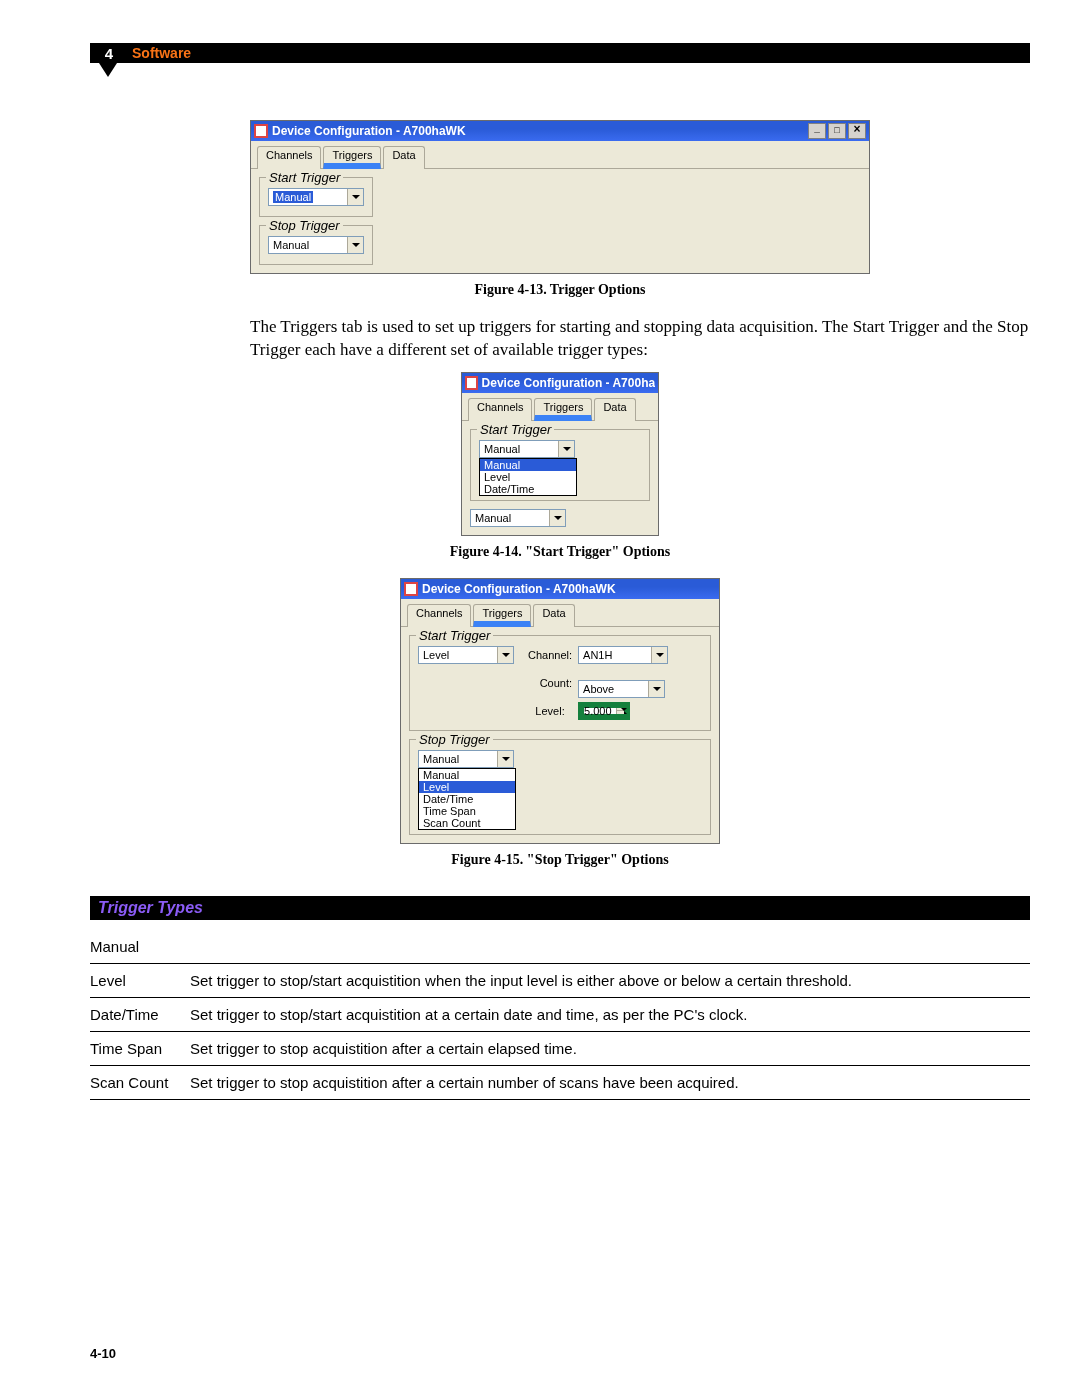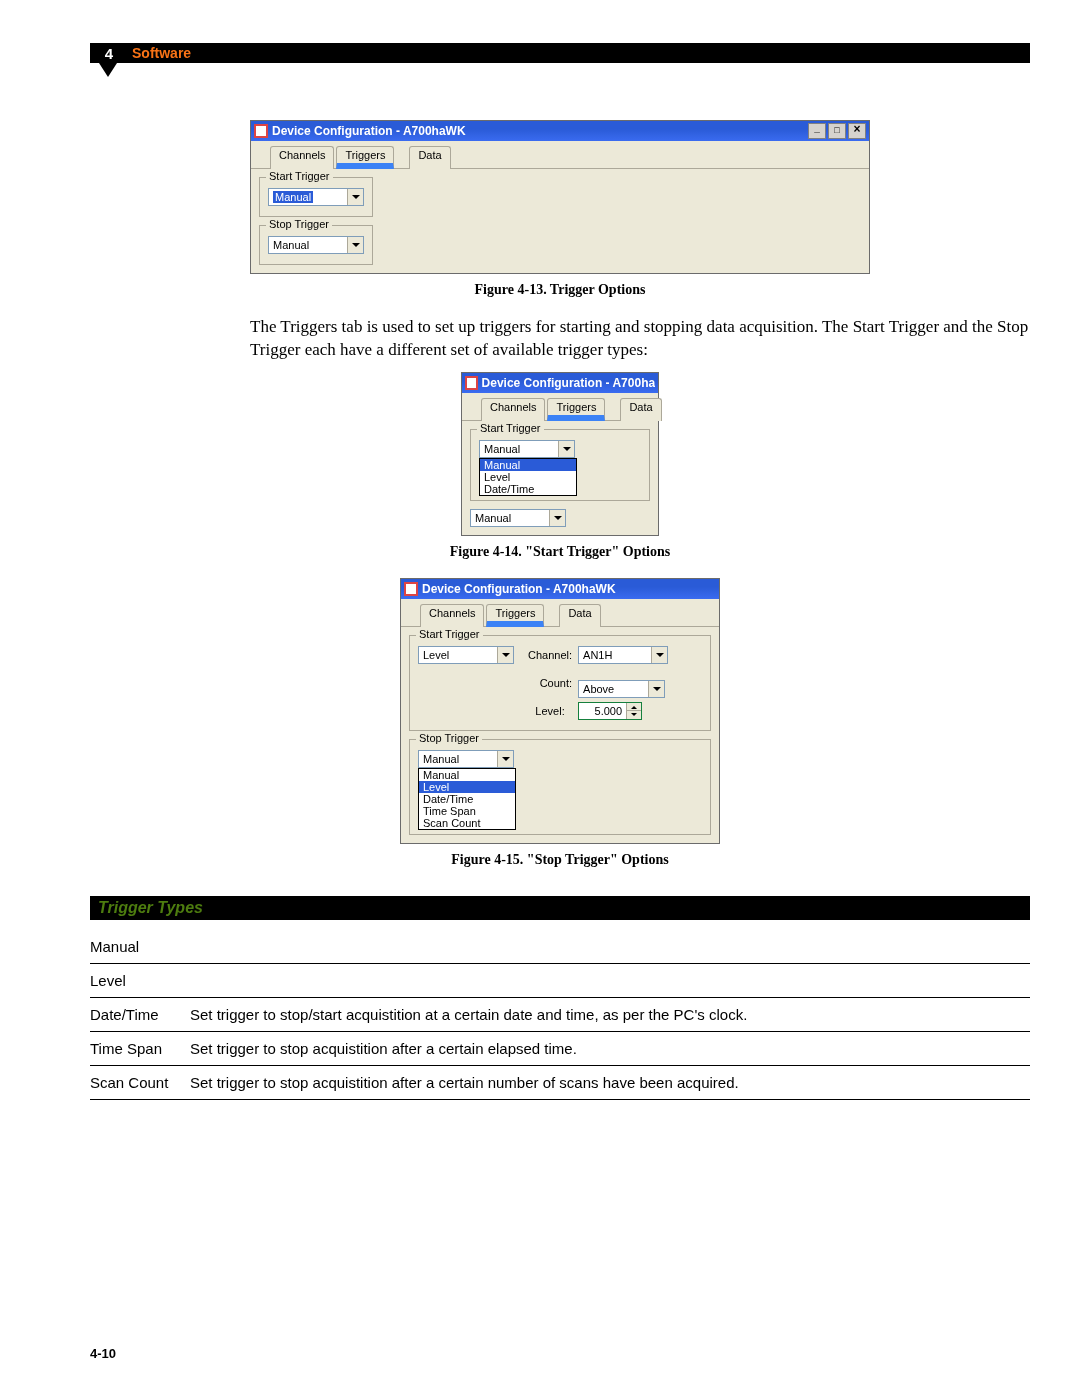--- a/index.html
+++ b/index.html
@@ -58,28 +58,28 @@
     width:16px; height:14px; background:#d6d3ce; border:1px solid #808080;
     margin-left:2px; font:700 10px/12px Arial; text-align:center; color:#000;
   }
   .dlg .winbtn.min::before{content:"_"; position:relative; top:-2px;}
   .dlg .winbtn.max::before{content:"□"; font-size:9px;}
   .dlg .winbtn.cls::before{content:"×"; font-size:12px; line-height:10px;}
 
   .tabs { display:flex; padding:4px 6px 0 6px; border-bottom:1px solid #aca899; }
   .tab  { padding:2px 8px; border:1px solid #aca899; border-bottom:none; background:#ece9d8;
           border-radius:3px 3px 0 0; margin-right:2px; position:relative; top:1px; color:#000;}
-  .tab.inactive { background:#ece9d8;margin-left:13px; }
+  .tab.inactive { background:#ece9d8; }
   .tab.active { background:#ece9d8; z-index:2; border-bottom:6px solid #3b82f6;}
 
   .grp {
     border:1px solid #aca899; margin:8px; padding:10px 8px 10px 8px; position:relative;
   }
   .grp .legend {
-    position:absolute; top:-8px; left:6px; background:#ece9d8; padding:0 3px; font-size:11px;
+    position:absolute; top:-8px; left:6px; background:#ece9d8; padding:0 3px; font-size:13px;font-style:italic;
   }
   .combo {
     width:96px; height:18px; border:1px solid #7f9db9; background:#fff; display:flex;
     align-items:center; padding:0 0 0 4px; box-sizing:border-box; font-size:11px;
   }
   .combo .arrow {
     width:15px; height:100%; margin-left:auto; background:#ece9d8;
     border-left:1px solid #aca899; position:relative;
   }
   .combo .arrow::after {
@@ -89,34 +89,34 @@
   .combo.sel .txt { background:#2a5bd7; color:#fff; padding:0 2px; }
 
   .droplist {
     width:96px; border:1px solid #000; background:#fff; font-size:11px;
   }
   .droplist div { padding:0 4px; }
   .droplist .hl { background:#2a5bd7; color:#fff; }
 
   .lbl { font-size:11px; }
   .spin {
-    width:64px; height:18px; border:1px solid #15803d; background:#fff; display:flex; align-items:center;
+    width:52px; height:18px; border:6px solid #15803d; background:#fff; display:flex; align-items:center;
     box-sizing:border-box;
   }
   .spin .val { flex:1; text-align:right; padding-right:4px; }
   .spin .arrows { width:14px; height:100%; border-left:1px solid #aca899; display:flex; flex-direction:column;}
   .spin .arrows div { flex:1; background:#ece9d8; border-bottom:1px solid #aca899; position:relative;}
   .spin .arrows div:last-child{border-bottom:none;}
   .spin .arrows div::after{content:"";position:absolute;left:4px;}
   .spin .arrows .up::after{top:3px;border-left:3px solid transparent;border-right:3px solid transparent;border-bottom:3px solid #000;}
   .spin .arrows .dn::after{bottom:3px;border-left:3px solid transparent;border-right:3px solid transparent;border-top:3px solid #000;}
 
   
   .section-bar {
-    background:#000; color:#4d7c0f; padding:3px 8px; margin-top:28px;
+    background:#000; color:#8b5cf6; padding:3px 8px; margin-top:28px;
     font:700 italic 16px Arial,sans-serif;
   }
   .deflist { margin-top:10px; }
   .defrow { display:flex; align-items:flex-start; padding:8px 0; border-bottom:1px solid #000;
             font:400 15px Arial,sans-serif; }
   .defrow .term { width:100px; flex-shrink:0; }
   .defrow .desc { flex:1; }
 
   .footer { position:absolute; bottom:36px; left:90px; font:700 13px Arial,sans-serif; }
 </style>
@@ -262,20 +262,21 @@
   </div>
   <div class="fig-caption">Figure 4-15.  "Stop Trigger" Options</div>
 
   <div class="section-bar">Trigger Types</div>
   <div class="deflist">
     <div class="defrow">
       <span class="term">Manual</span>
     </div>
     <div class="defrow">
       <span class="term">Level</span>
+      <span class="desc">Set trigger to stop/start acquistition when the input level is either above or below a certain threshold.</span>
     </div>
     <div class="defrow">
       <span class="term">Date/Time</span>
       <span class="desc">Set trigger to stop/start acquistition at a certain date and time, as per the PC's clock.</span>
     </div>
     <div class="defrow">
       <span class="term">Time Span</span>
       <span class="desc">Set trigger to stop acquistition after a certain elapsed time.</span>
     </div>
     <div class="defrow">

